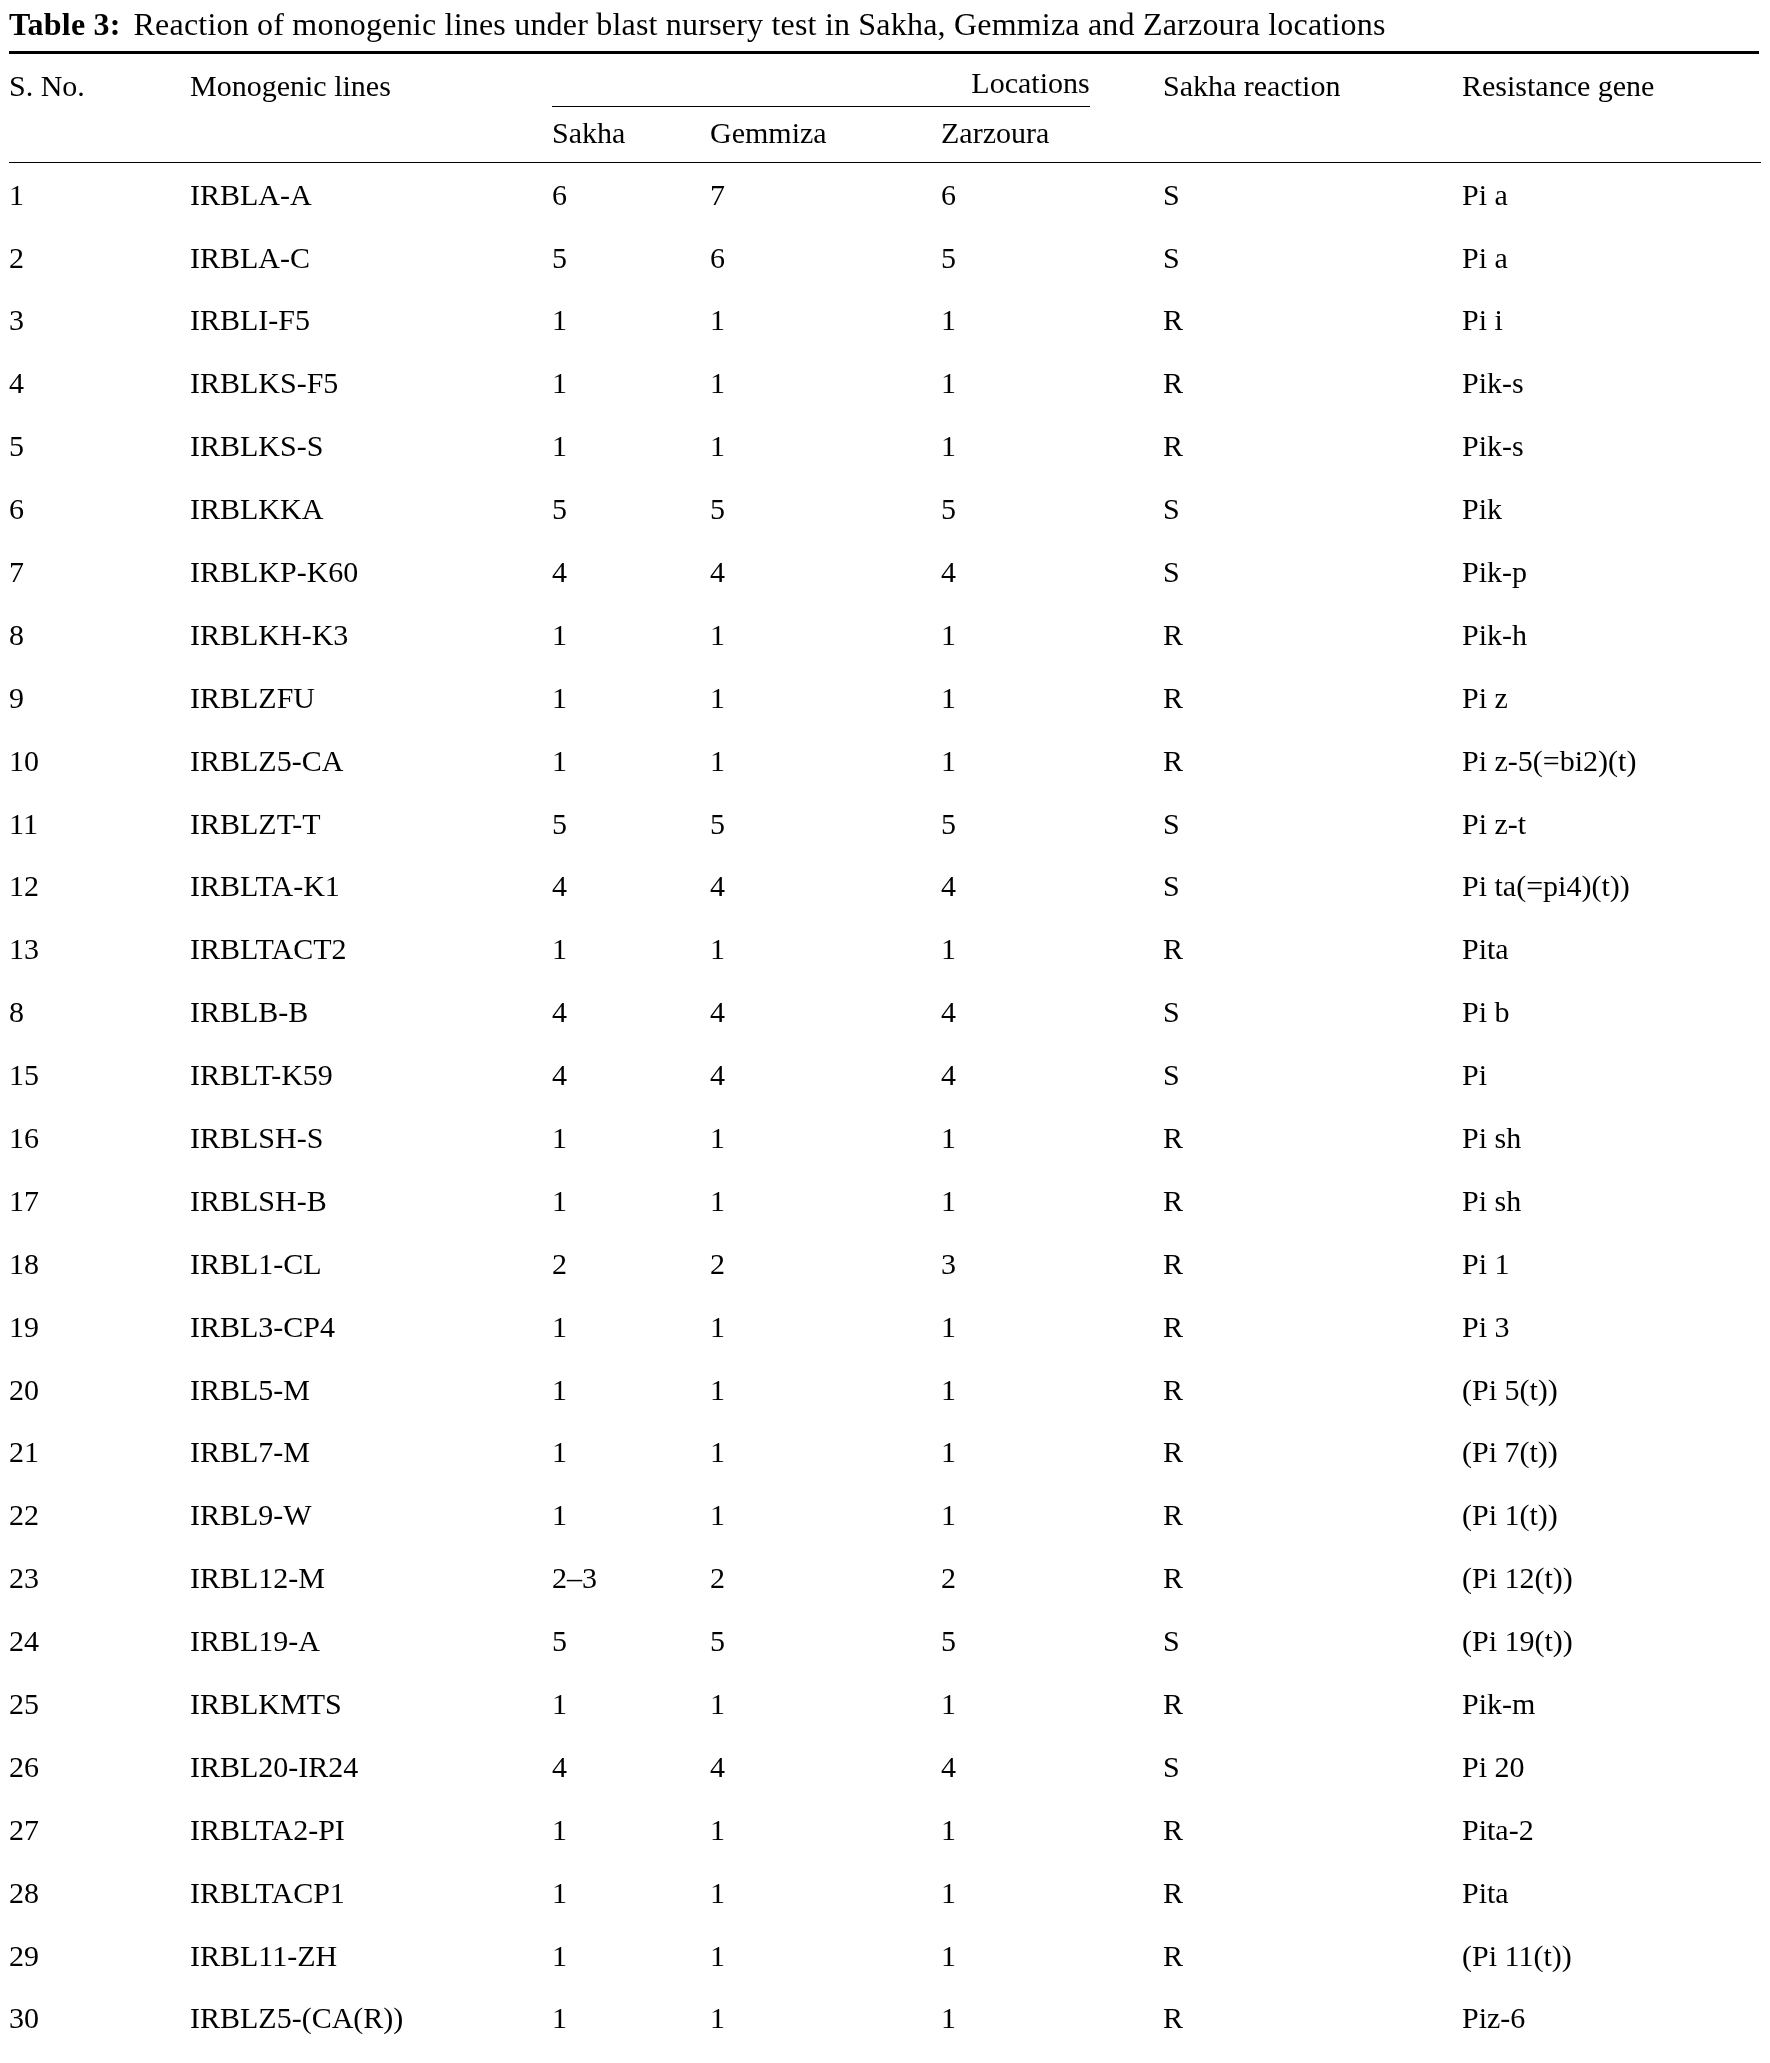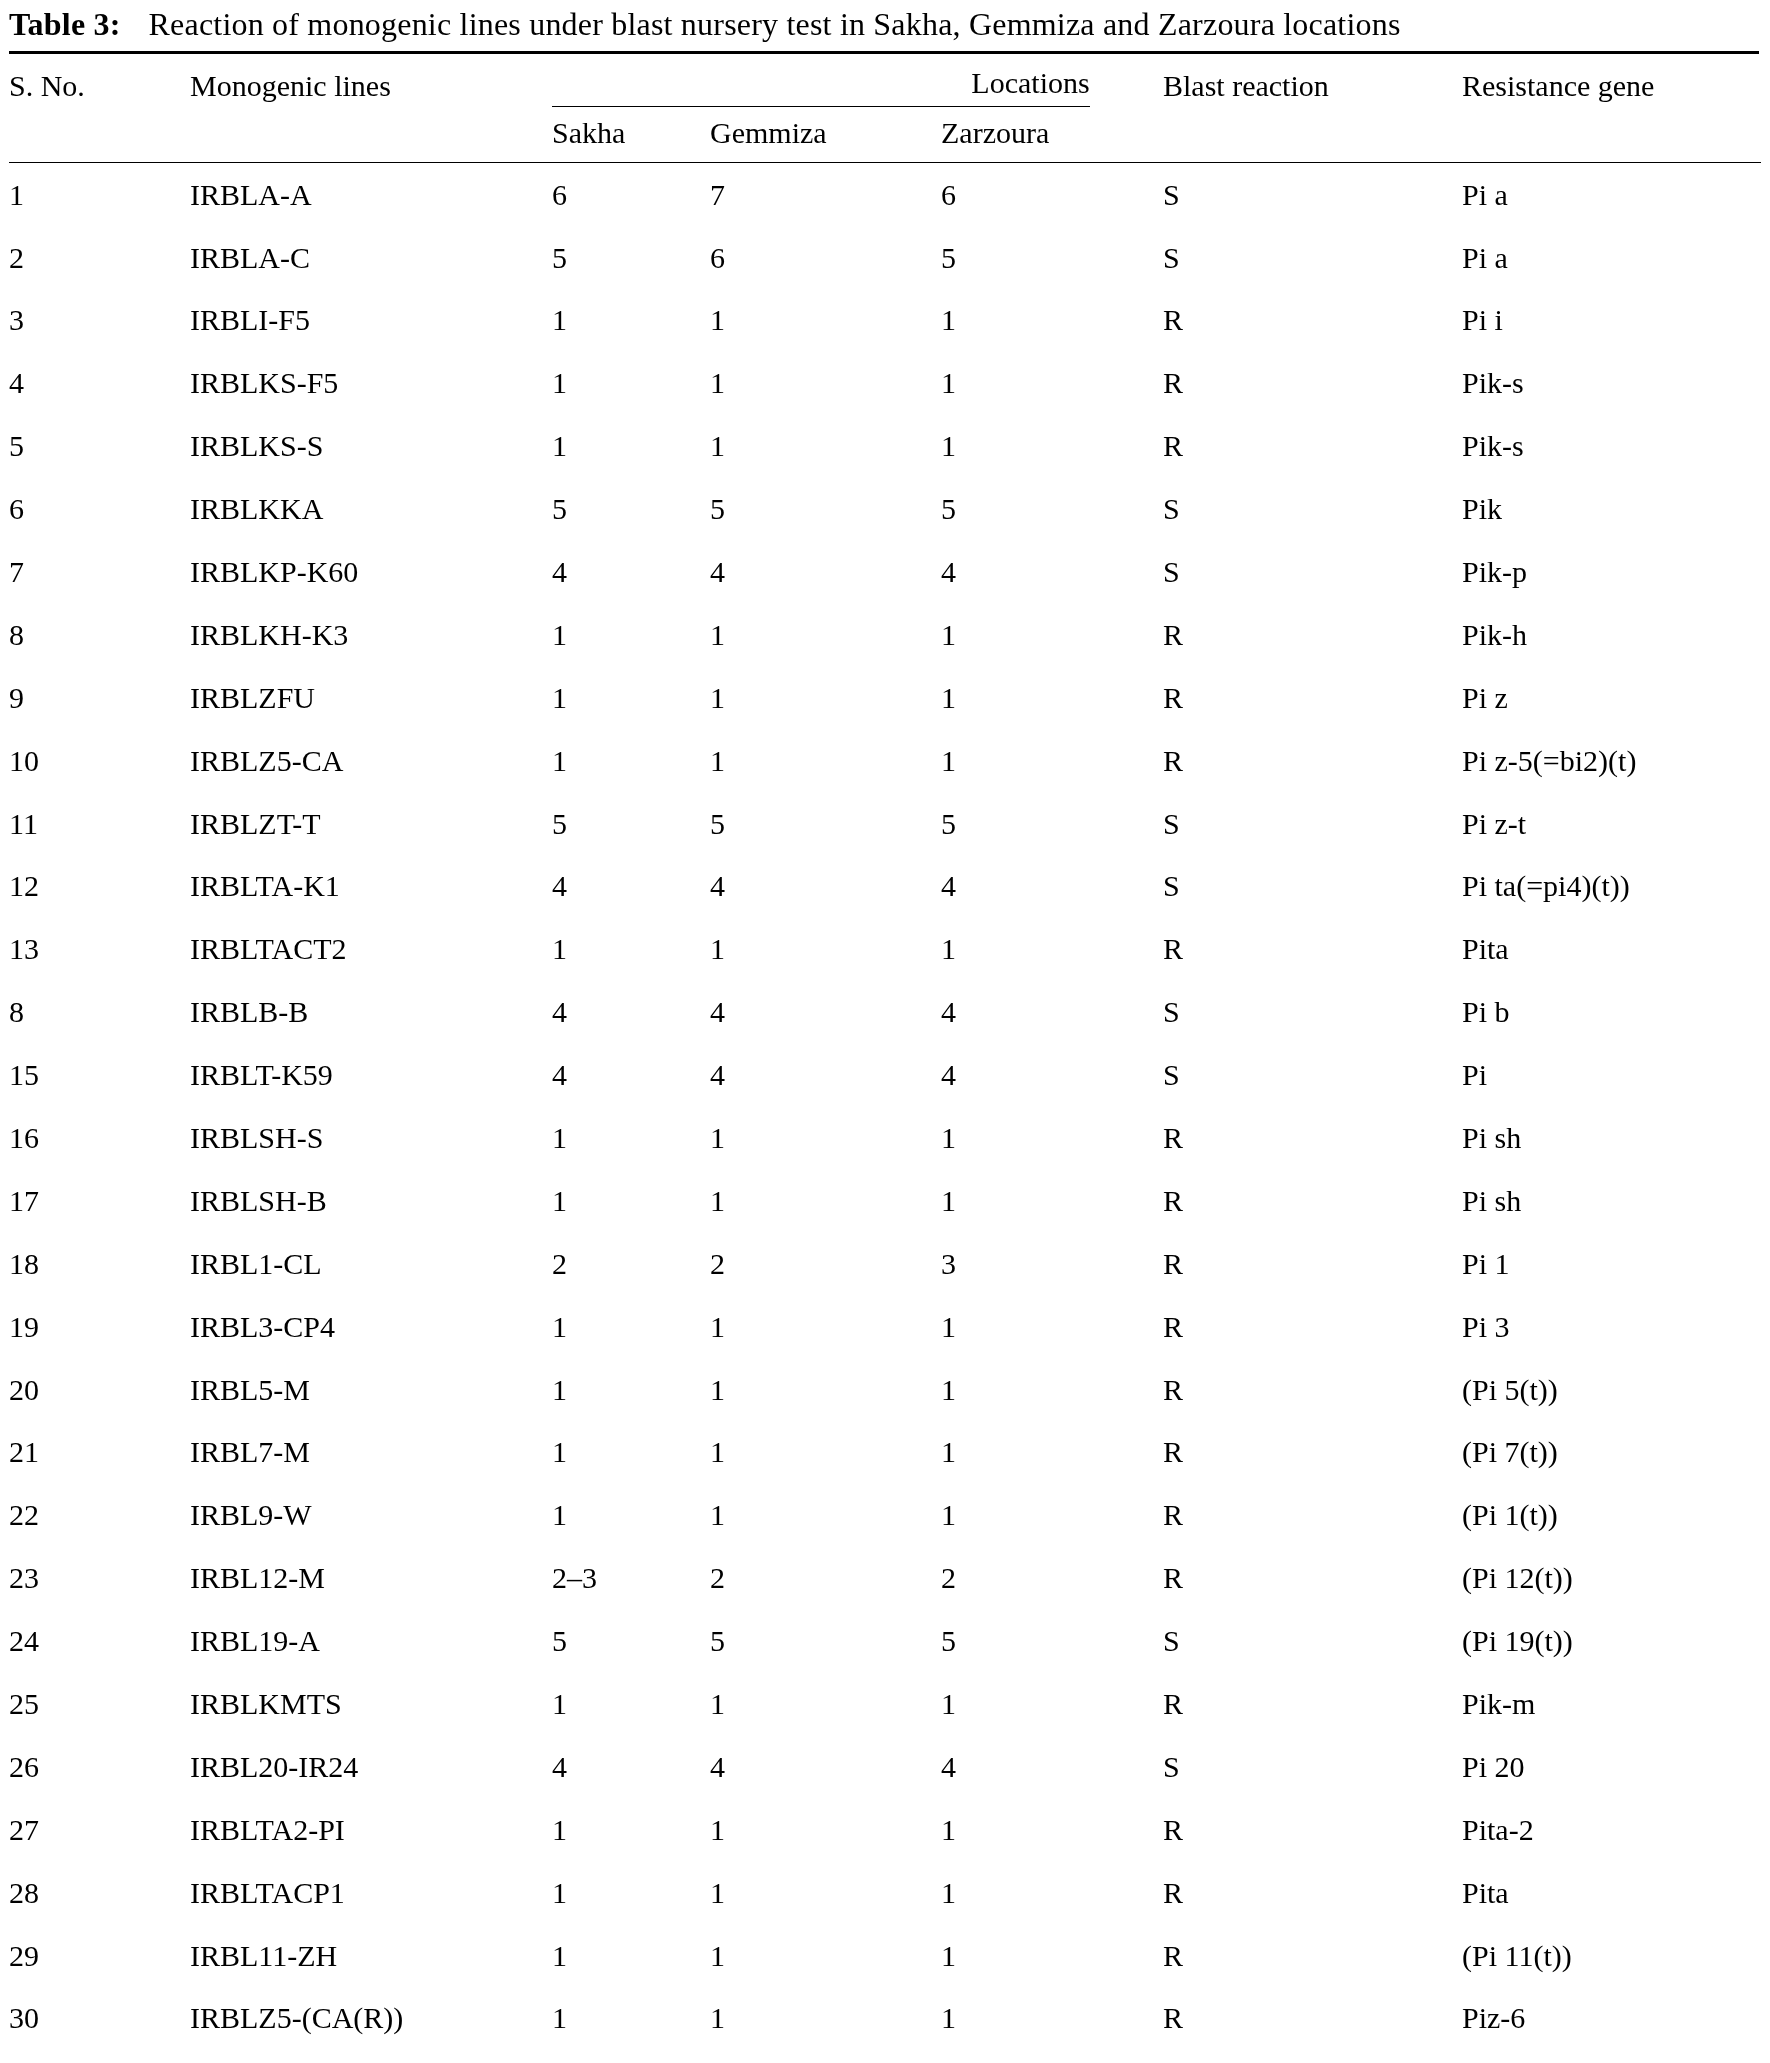--- a/index.html
+++ b/index.html
@@ -18,21 +18,21 @@
     width: 1770px;
   }
   .caption {
     font-size: 32px;
     line-height: 38px;
     padding: 1.8px 0 7.2px 0;
     letter-spacing: 0.2px;
   }
   .caption .cap-label {
     font-weight: bold;
-    margin-right: 28px;
+    margin-right: 13px;
   }
   .table-wrap {
     border-top: 3.6px solid #000000;
   }
   table {
     border-collapse: collapse;
     width: 100%;
     table-layout: fixed;
   }
   th, td {
@@ -91,21 +91,21 @@
         <col style="width:299px">
         <col style="width:299px">
       </colgroup>
       <thead>
         <tr>
           <th class="main-head" rowspan="2">S. No.</th>
           <th class="main-head" rowspan="2">Monogenic lines</th>
           <th class="loc-head" colspan="3">
             <span class="loc-label">Locations</span>
           </th>
-          <th class="main-head" rowspan="2">Blast reaction</th>
+          <th class="main-head" rowspan="2">Sakha reaction</th>
           <th class="main-head" rowspan="2">Resistance gene</th>
         </tr>
         <tr class="subhead">
           <th>Sakha</th>
           <th>Gemmiza</th>
           <th>Zarzoura</th>
         </tr>
       </thead>
       <tbody>
   <tr>

